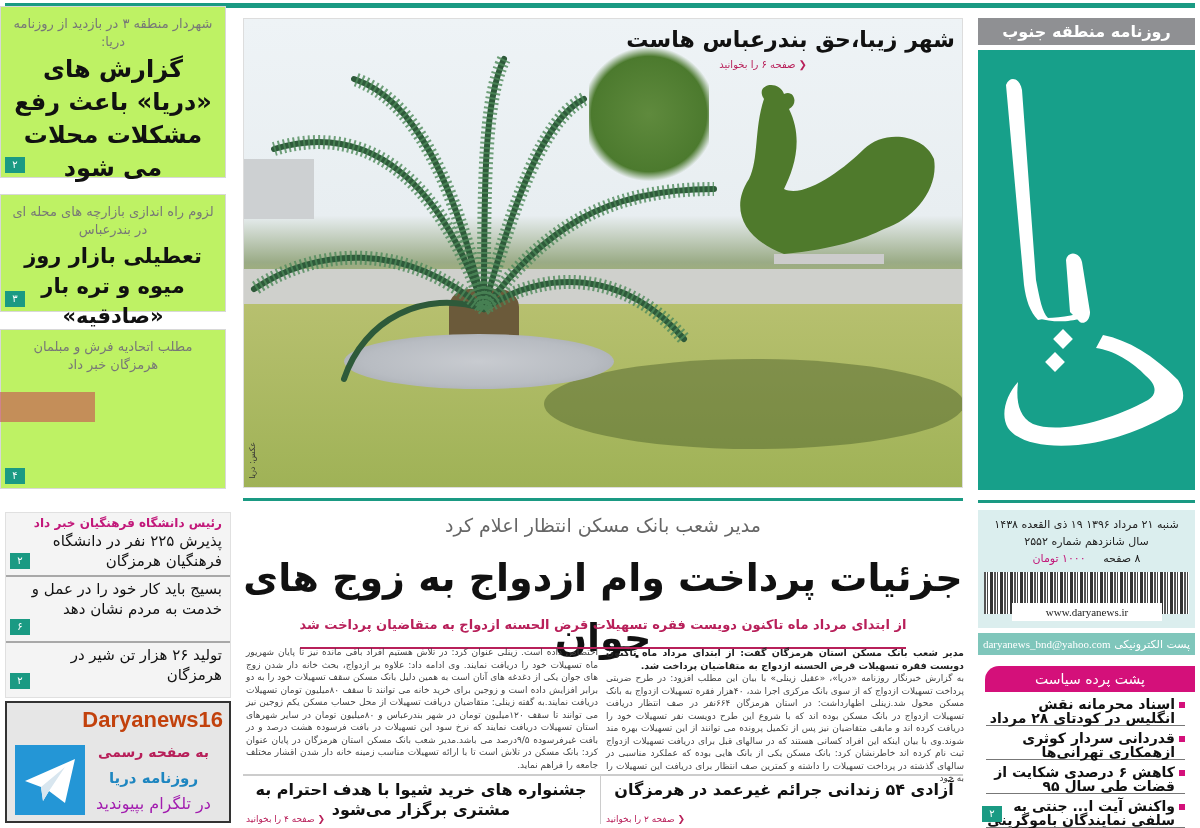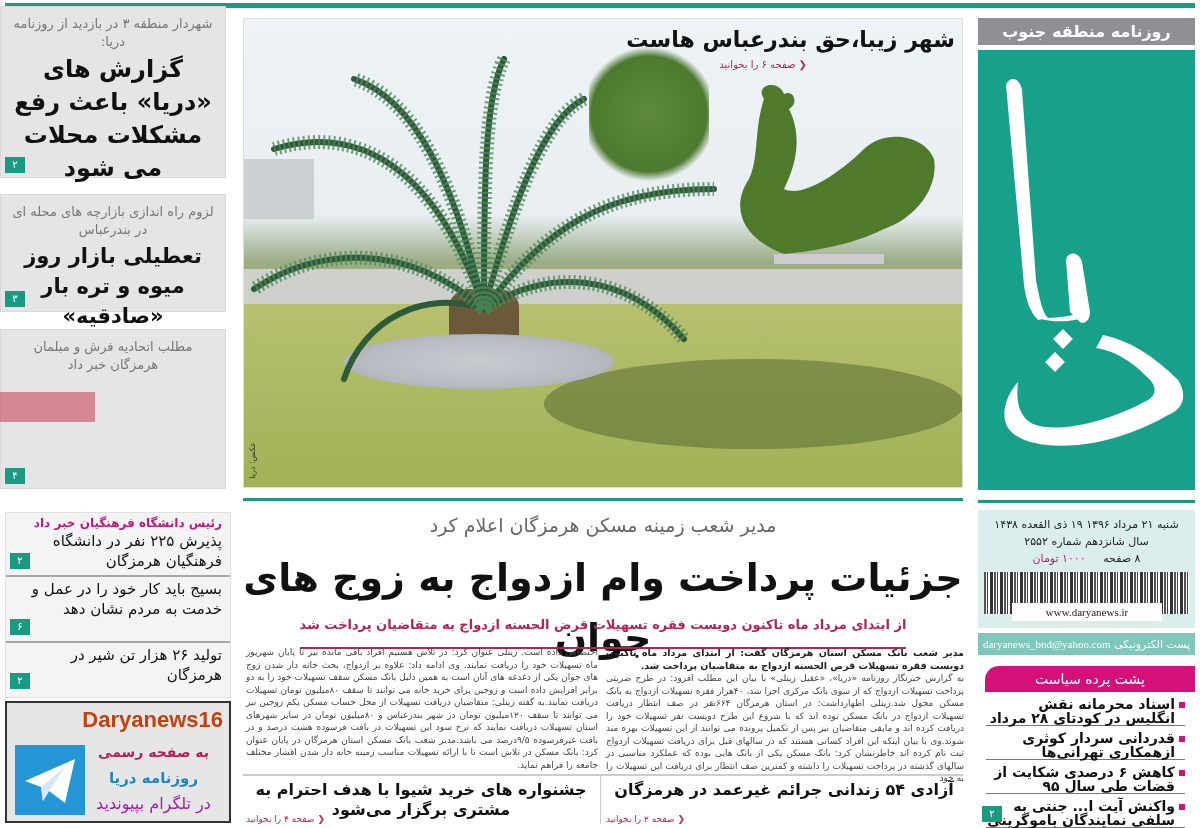--- a/index.html
+++ b/index.html
@@ -1,20 +1,20 @@
 <!DOCTYPE html>
 <html><head>
 <meta charset="utf-8">
 <style>
   * { box-sizing: border-box; margin: 0; padding: 0; }
   html, body { width: 1200px; height: 828px; background: #ffffff; overflow: hidden; }
   body { position: relative; font-family: "DejaVu Sans", sans-serif; color: #222; direction: rtl; }
 
   .top-rule { position: absolute; left: 5px; top: 3px; width: 1190px; height: 5px; background: #1a9a83; }
-  .lbox { position: absolute; left: 0; width: 226px; background: #e5e5e5; border: 1px solid #d8d8d8; text-align: center; padding: 8px 8px 0 8px; }
+  .lbox { position: absolute; left: 0; width: 226px; background: #bef264; border: 1px solid #d8d8d8; text-align: center; padding: 8px 8px 0 8px; }
   .lbox .kicker { color: #777; font-size: 13px; line-height: 18px; }
   .lbox .head { color: #111; font-weight: bold; font-size: 21px; line-height: 30px; margin-top: 2px; }
   .pg-badge { position: absolute; left: 4px; bottom: 4px; width: 20px; height: 16px; background: #1a9a83; color: #fff; font-size: 10px; line-height: 16px; text-align: center; direction: ltr; }
 
   .lbox1 { top: 6px; height: 172px; }
   .lbox1 .head { font-size: 24px; line-height: 33px; }
   .lbox2 { top: 194px; height: 118px; }
   .lbox3 { top: 329px; height: 160px; }
   .pink-overlay { position: absolute; left: -5px; top: 392px; width: 100px; height: 30px; background: rgba(200,60,80,0.55); z-index: 2; }
 
@@ -179,21 +179,21 @@
     </g>
   </svg>
   <div class="credit">عکس: دریا</div>
 </div>
 <div class="photo-caption">
   <div class="pt">شهر زیبا،حق بندرعباس هاست</div>
   <div class="more">❮ صفحه ۶ را بخوانید</div>
 </div>
 
 <div class="center-rule"></div>
-<div class="main-kicker">مدیر شعب زمینه مسکن هرمزگان اعلام کرد</div>
+<div class="main-kicker">مدیر شعب بانک مسکن انتظار اعلام کرد</div>
 <div class="main-head">جزئیات پرداخت وام ازدواج به زوج های جوان</div>
 <div class="main-sub">
   <span>از ابتدای مرداد ماه تاکنون دویست فقره تسهیلات قرض الحسنه ازدواج به متقاضیان پرداخت شد</span>
 </div>
 
 <div class="body-right">
   <div class="lead">مدیر شعب بانک مسکن استان هرمزگان گفت: از ابتدای مرداد ماه تاکنون دویست فقره تسهیلات قرض الحسنه ازدواج به متقاضیان پرداخت شد.</div>
   <div>به گزارش خبرنگار روزنامه «دریا»، «عقیل زینلی» با بیان این مطلب افزود: در طرح ضربتی پرداخت تسهیلات ازدواج که از سوی بانک مرکزی اجرا شد، ۴۰هزار فقره تسهیلات ازدواج به بانک مسکن محول شد.زینلی اظهارداشت: در استان هرمزگان ۶۶۴نفر در صف انتظار دریافت تسهیلات ازدواج در بانک مسکن بوده اند که با شروع این طرح دویست نفر تسهیلات خود را دریافت کرده اند و مابقی متقاضیان نیز پس از تکمیل پرونده می توانند از این تسهیلات بهره مند شوند.وی با بیان اینکه این افراد کسانی هستند که در سالهای قبل برای دریافت تسهیلات ازدواج ثبت نام کرده اند خاطرنشان کرد: بانک مسکن یکی از بانک هایی بوده که عملکرد مناسبی در سالهای گذشته در پرداخت تسهیلات را داشته و کمترین صف انتظار برای دریافت این تسهیلات را به خود</div>
 </div>
 <div class="body-left">اختصاص داده است. زینلی عنوان کرد: در تلاش هستیم افراد باقی مانده نیز تا پایان شهریور ماه تسهیلات خود را دریافت نمایند. وی ادامه داد: علاوه بر ازدواج، بحث خانه دار شدن زوج های جوان یکی از دغدغه های آنان است به همین دلیل بانک مسکن سقف تسهیلات خود را به دو برابر افزایش داده است و زوجین برای خرید خانه می توانند تا سقف ۸۰میلیون تومان تسهیلات دریافت نمایند.به گفته زینلی: متقاضیان دریافت تسهیلات از محل حساب مسکن یکم زوجین نیز می توانند تا سقف ۱۲۰میلیون تومان در شهر بندرعباس و ۸۰میلیون تومان در سایر شهرهای استان تسهیلات دریافت نمایند که نرخ سود این تسهیلات در بافت فرسوده هشت درصد و در بافت غیرفرسوده ۹/۵درصد می باشد.مدیر شعب بانک مسکن استان هرمزگان در پایان عنوان کرد: بانک مسکن در تلاش است تا با ارائه تسهیلات مناسب زمینه خانه دار شدن اقشار مختلف جامعه را فراهم نماید.</div>

